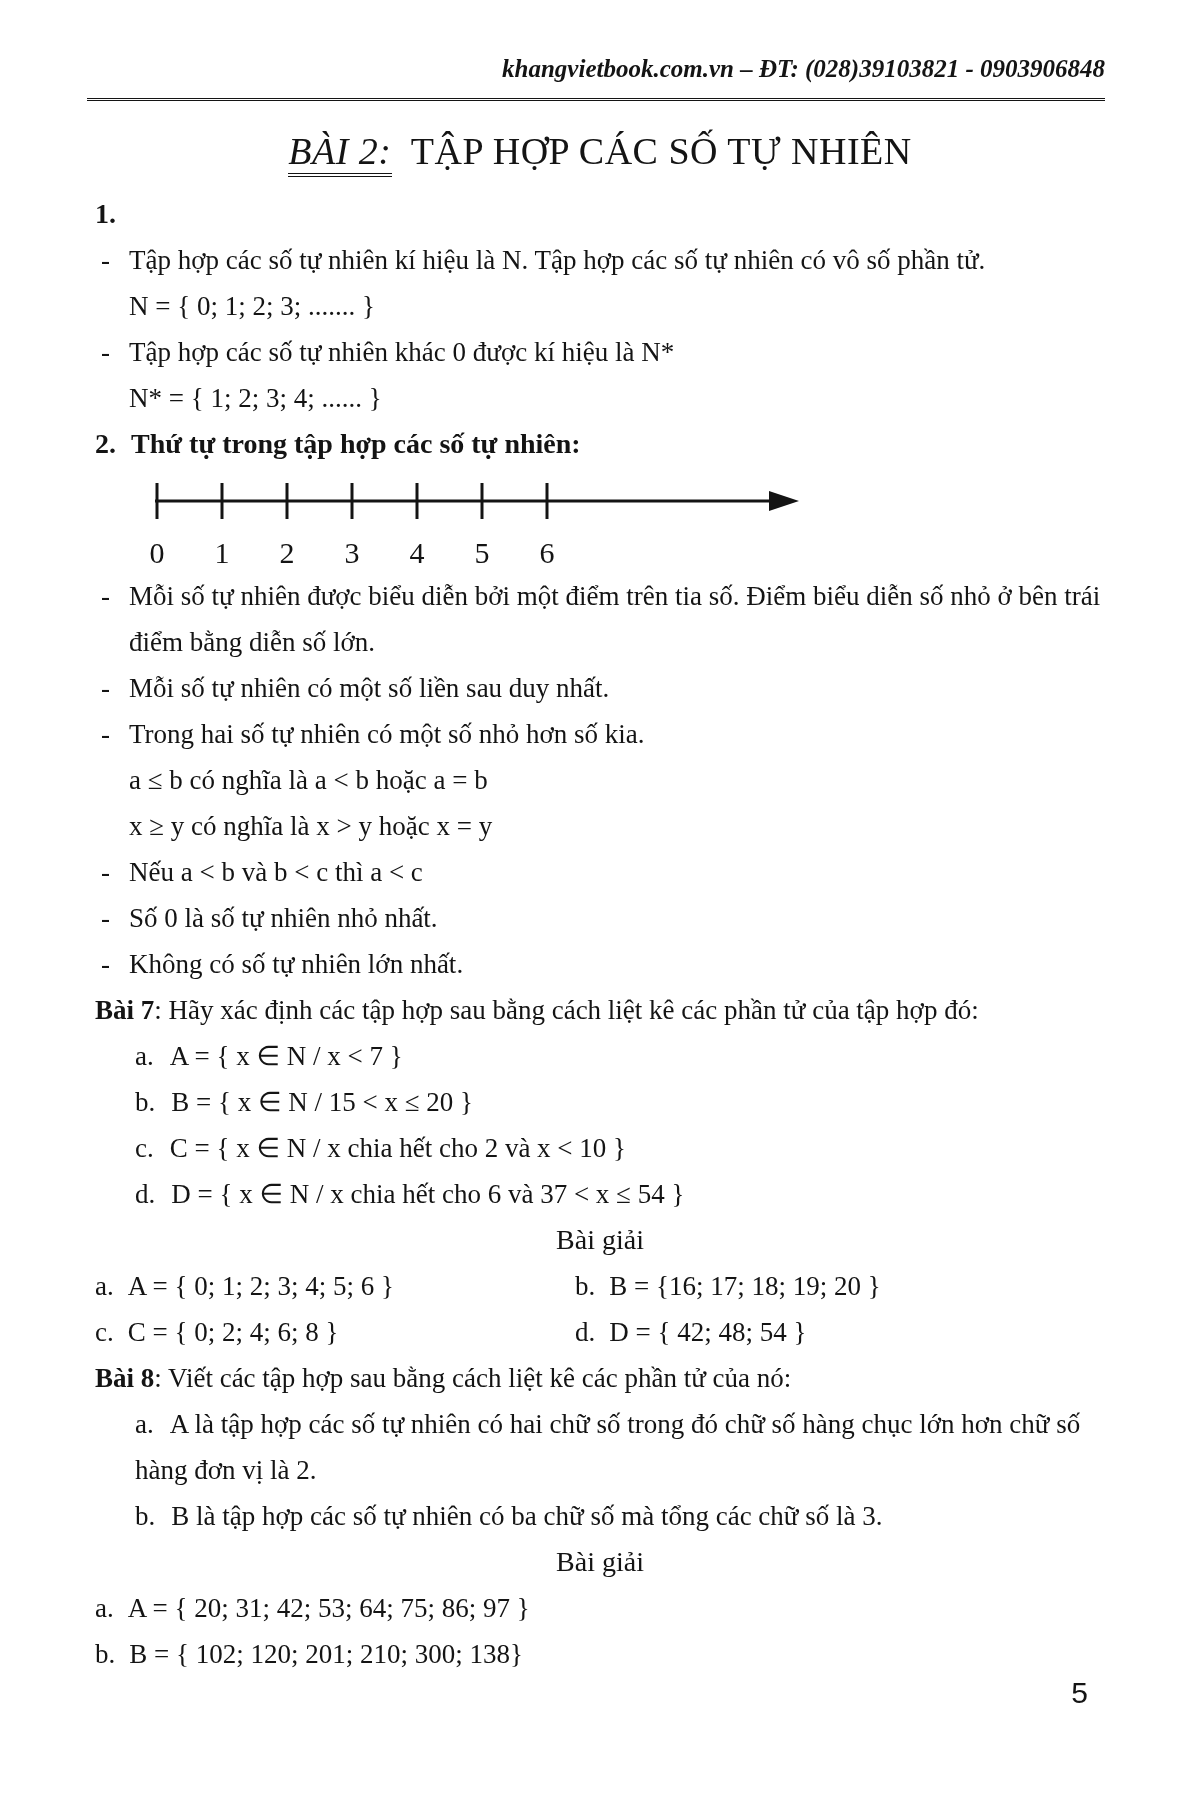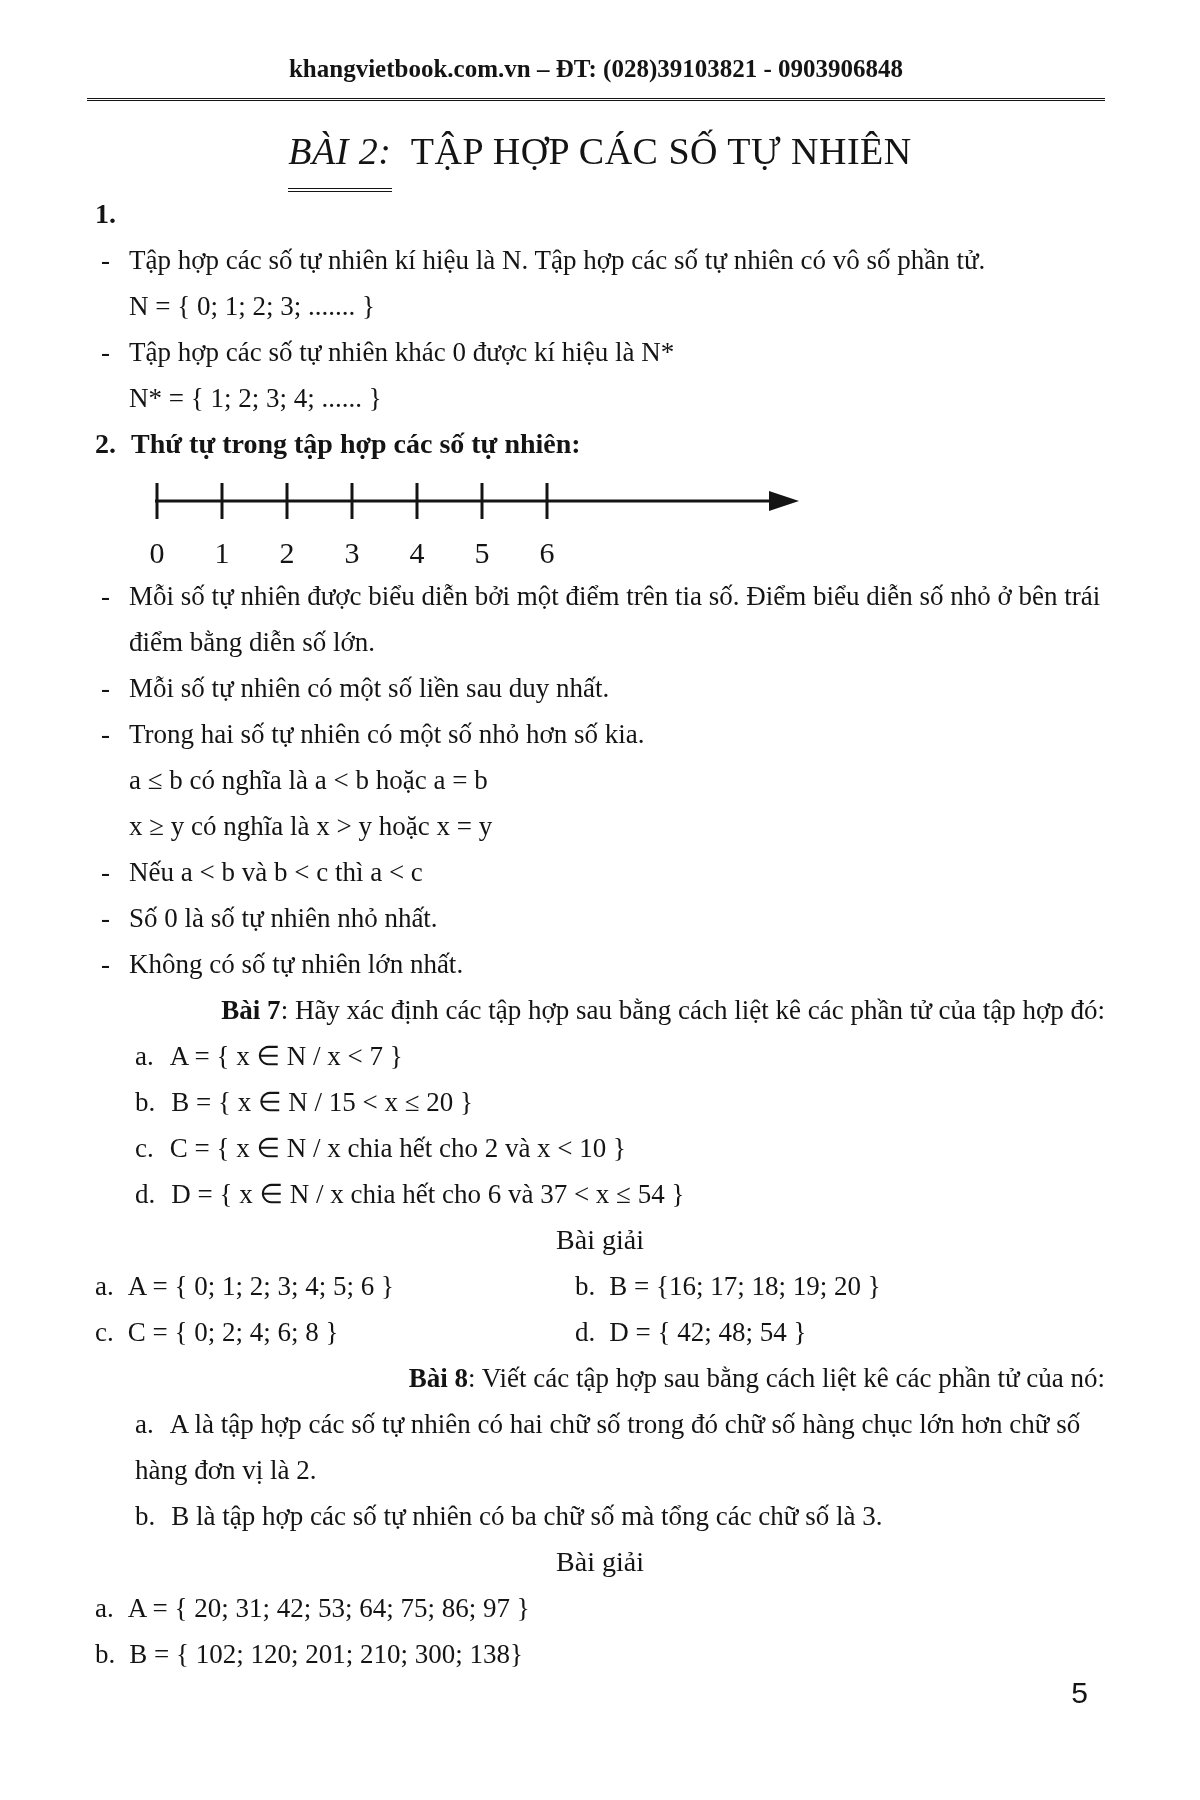--- a/index.html
+++ b/index.html
@@ -10,21 +10,22 @@
     overflow: hidden;
     color: #141414;
     font-family: "Liberation Serif", serif;
     font-size: 27px;
     line-height: 46px;
   }
   .page { padding: 52px 95px 0 95px; }
 
   
   .header {
-    text-align: center;
+    text-align: right;
+    font-style: italic;
     font-weight: bold;
     font-size: 25px;
     line-height: 34px;
     padding-bottom: 12px;
     border-bottom: 3px double #141414;
     margin-left: -8px;
   }
 
   
   .title {
@@ -32,21 +33,21 @@
     margin-top: 24px;
     margin-bottom: 14px;
     font-size: 38px;
     line-height: 52px;
     letter-spacing: 0.5px;
     white-space: nowrap;
   }
   .title .lesson {
     font-style: italic;
     border-bottom: 4px double #141414;
-    padding-bottom: 16px;
+    padding-bottom: 1px;
     margin-right: 10px;
   }
 
   
   .sec-heading { font-weight: bold; font-size: 28px; }
   .num-heading { display: flex; font-weight: bold; font-size: 28px; }
   .num-heading .num { flex: 0 0 36px; }
 
   
   .row { display: flex; }
@@ -56,21 +57,21 @@
   
   .numberline-wrap { margin: 8px 0 2px 52px; }
   .numberline-wrap svg { display: block; }
   .nl-label {
     font-family: "Liberation Serif", serif;
     font-size: 30px;
     fill: #141414;
   }
 
   
-  .prob { margin-top: 0; text-align: right; }
+  .prob { margin-top: 0; }
   .prob .label { font-weight: bold; }
   .part { padding-left: 40px; }
   .part .marker { margin-right: 16px; }
   .solution-heading { text-align: center; font-weight: normal; font-size: 28px; }
   .answers-grid { display: grid; grid-template-columns: 480px 1fr; }
   .answer .marker { margin-right: 14px; }
 
   
   .page-number {
     position: absolute;

